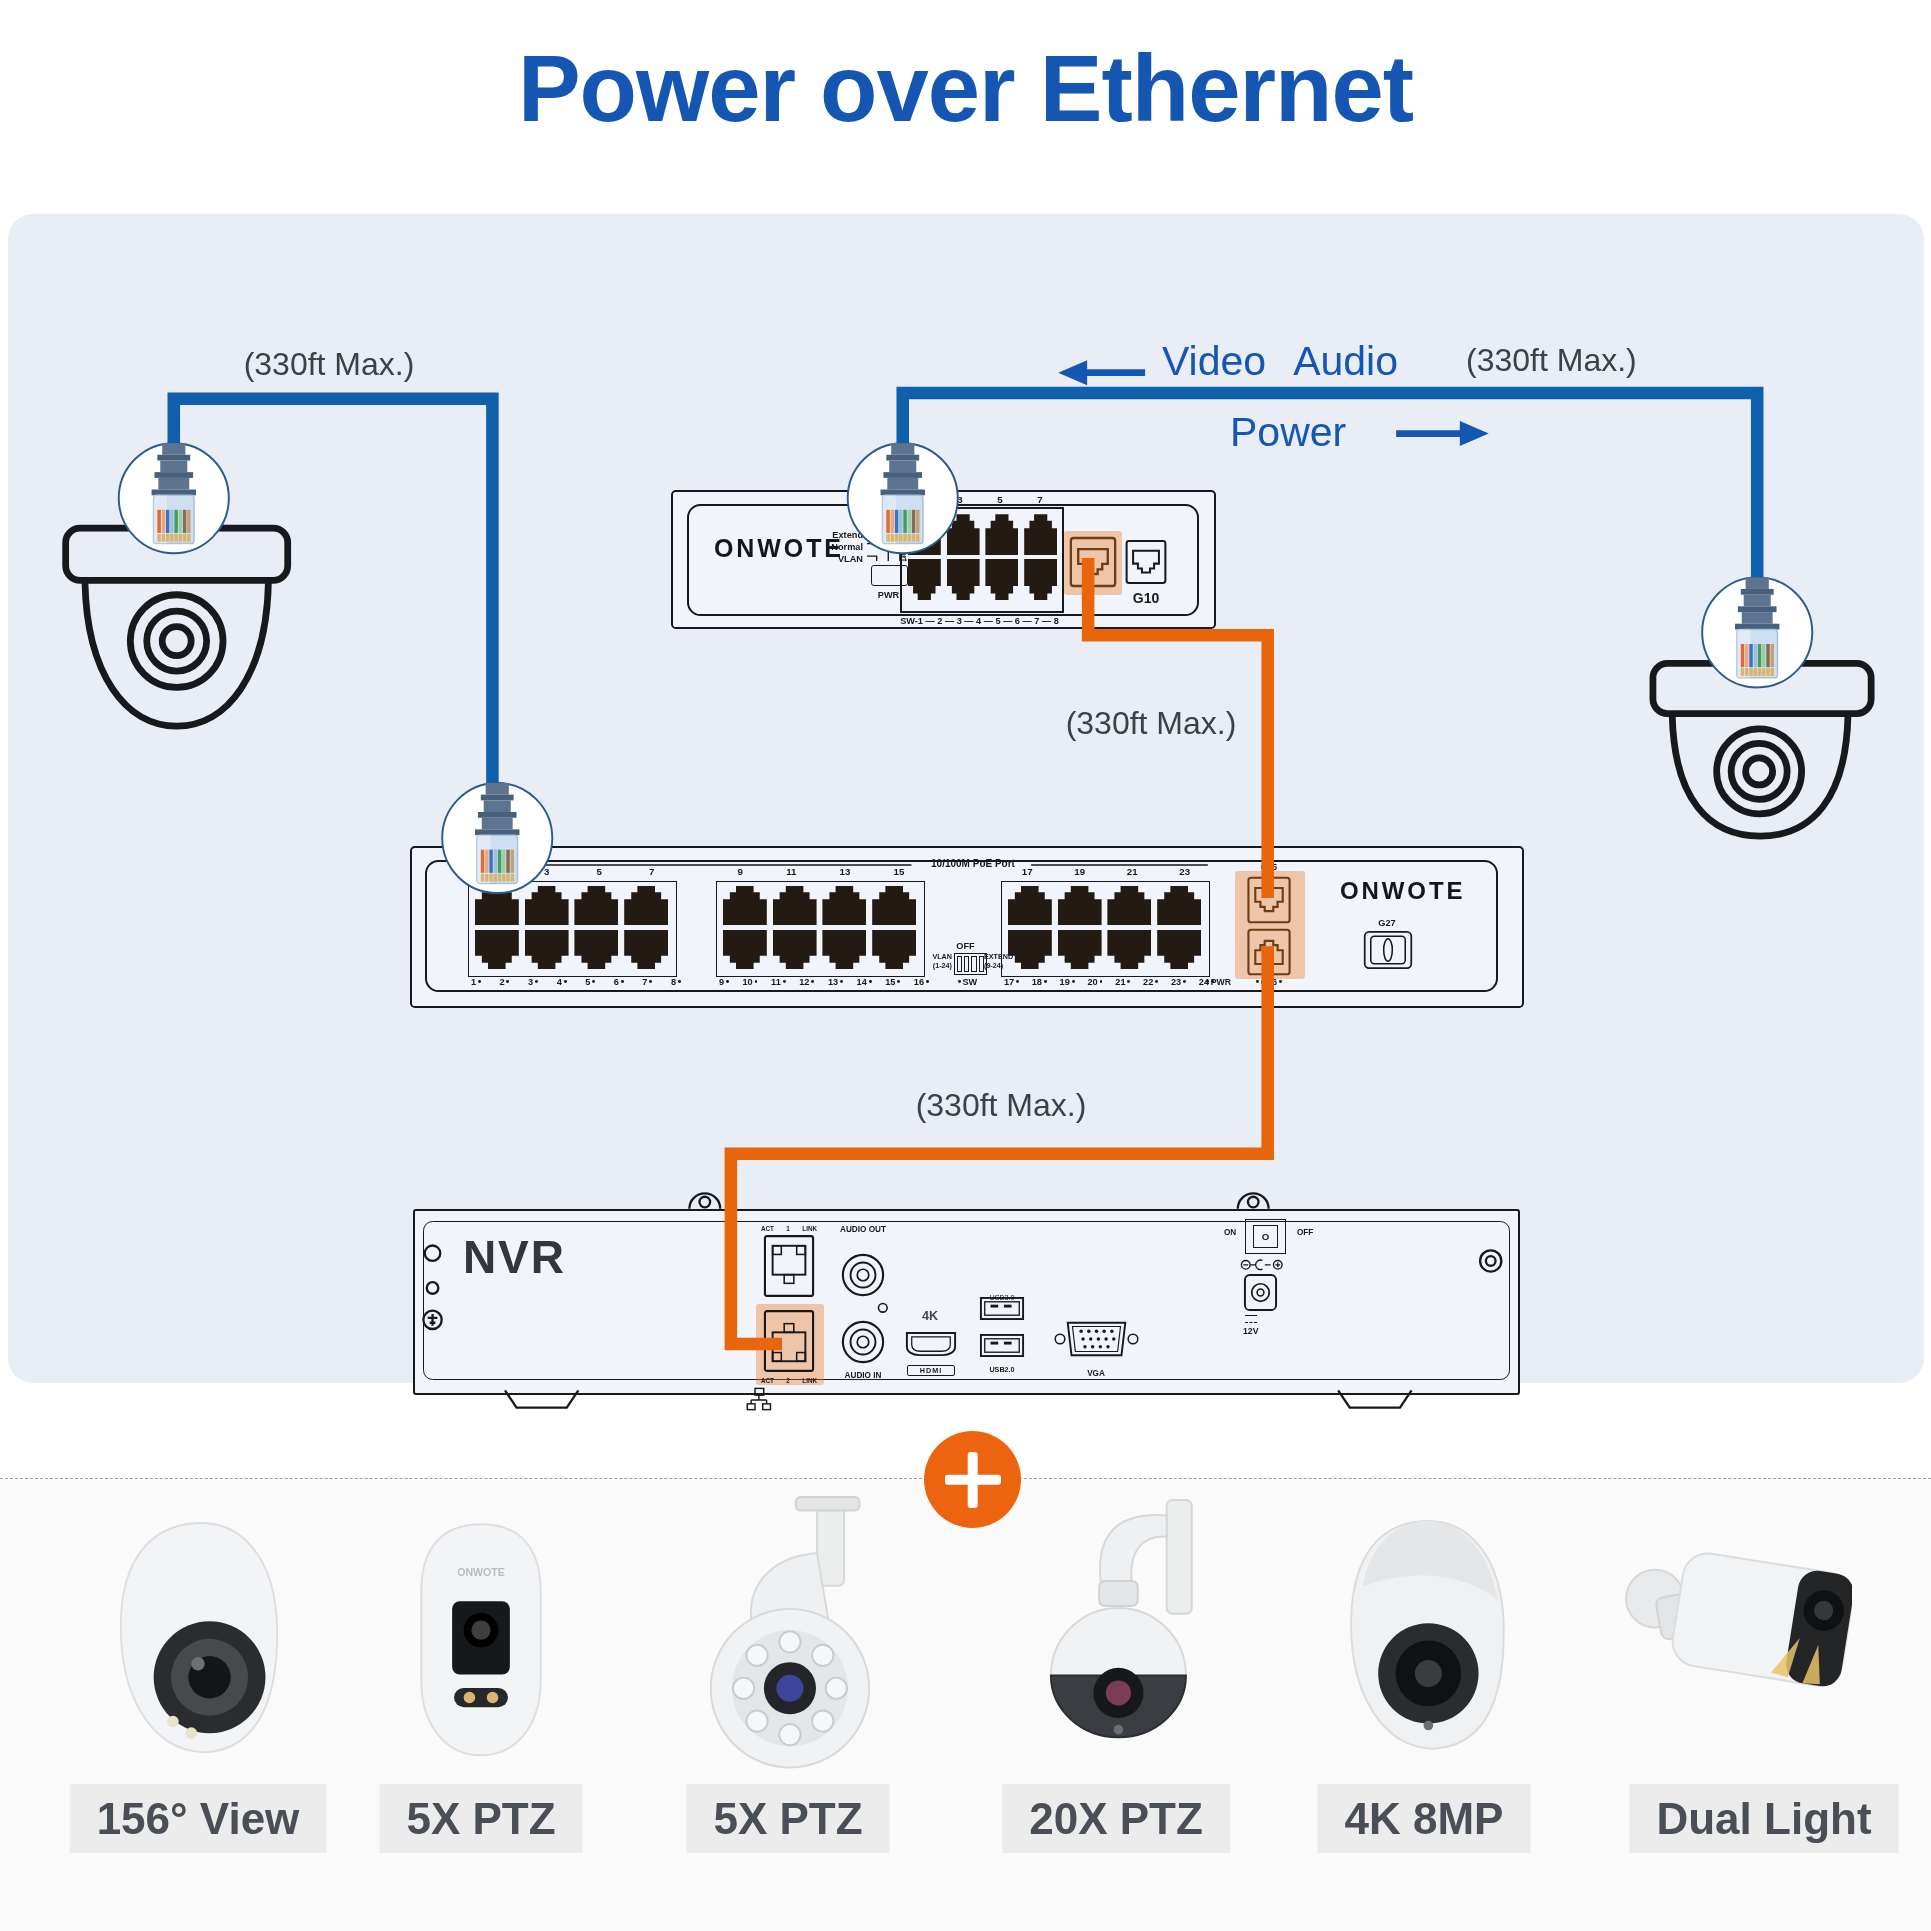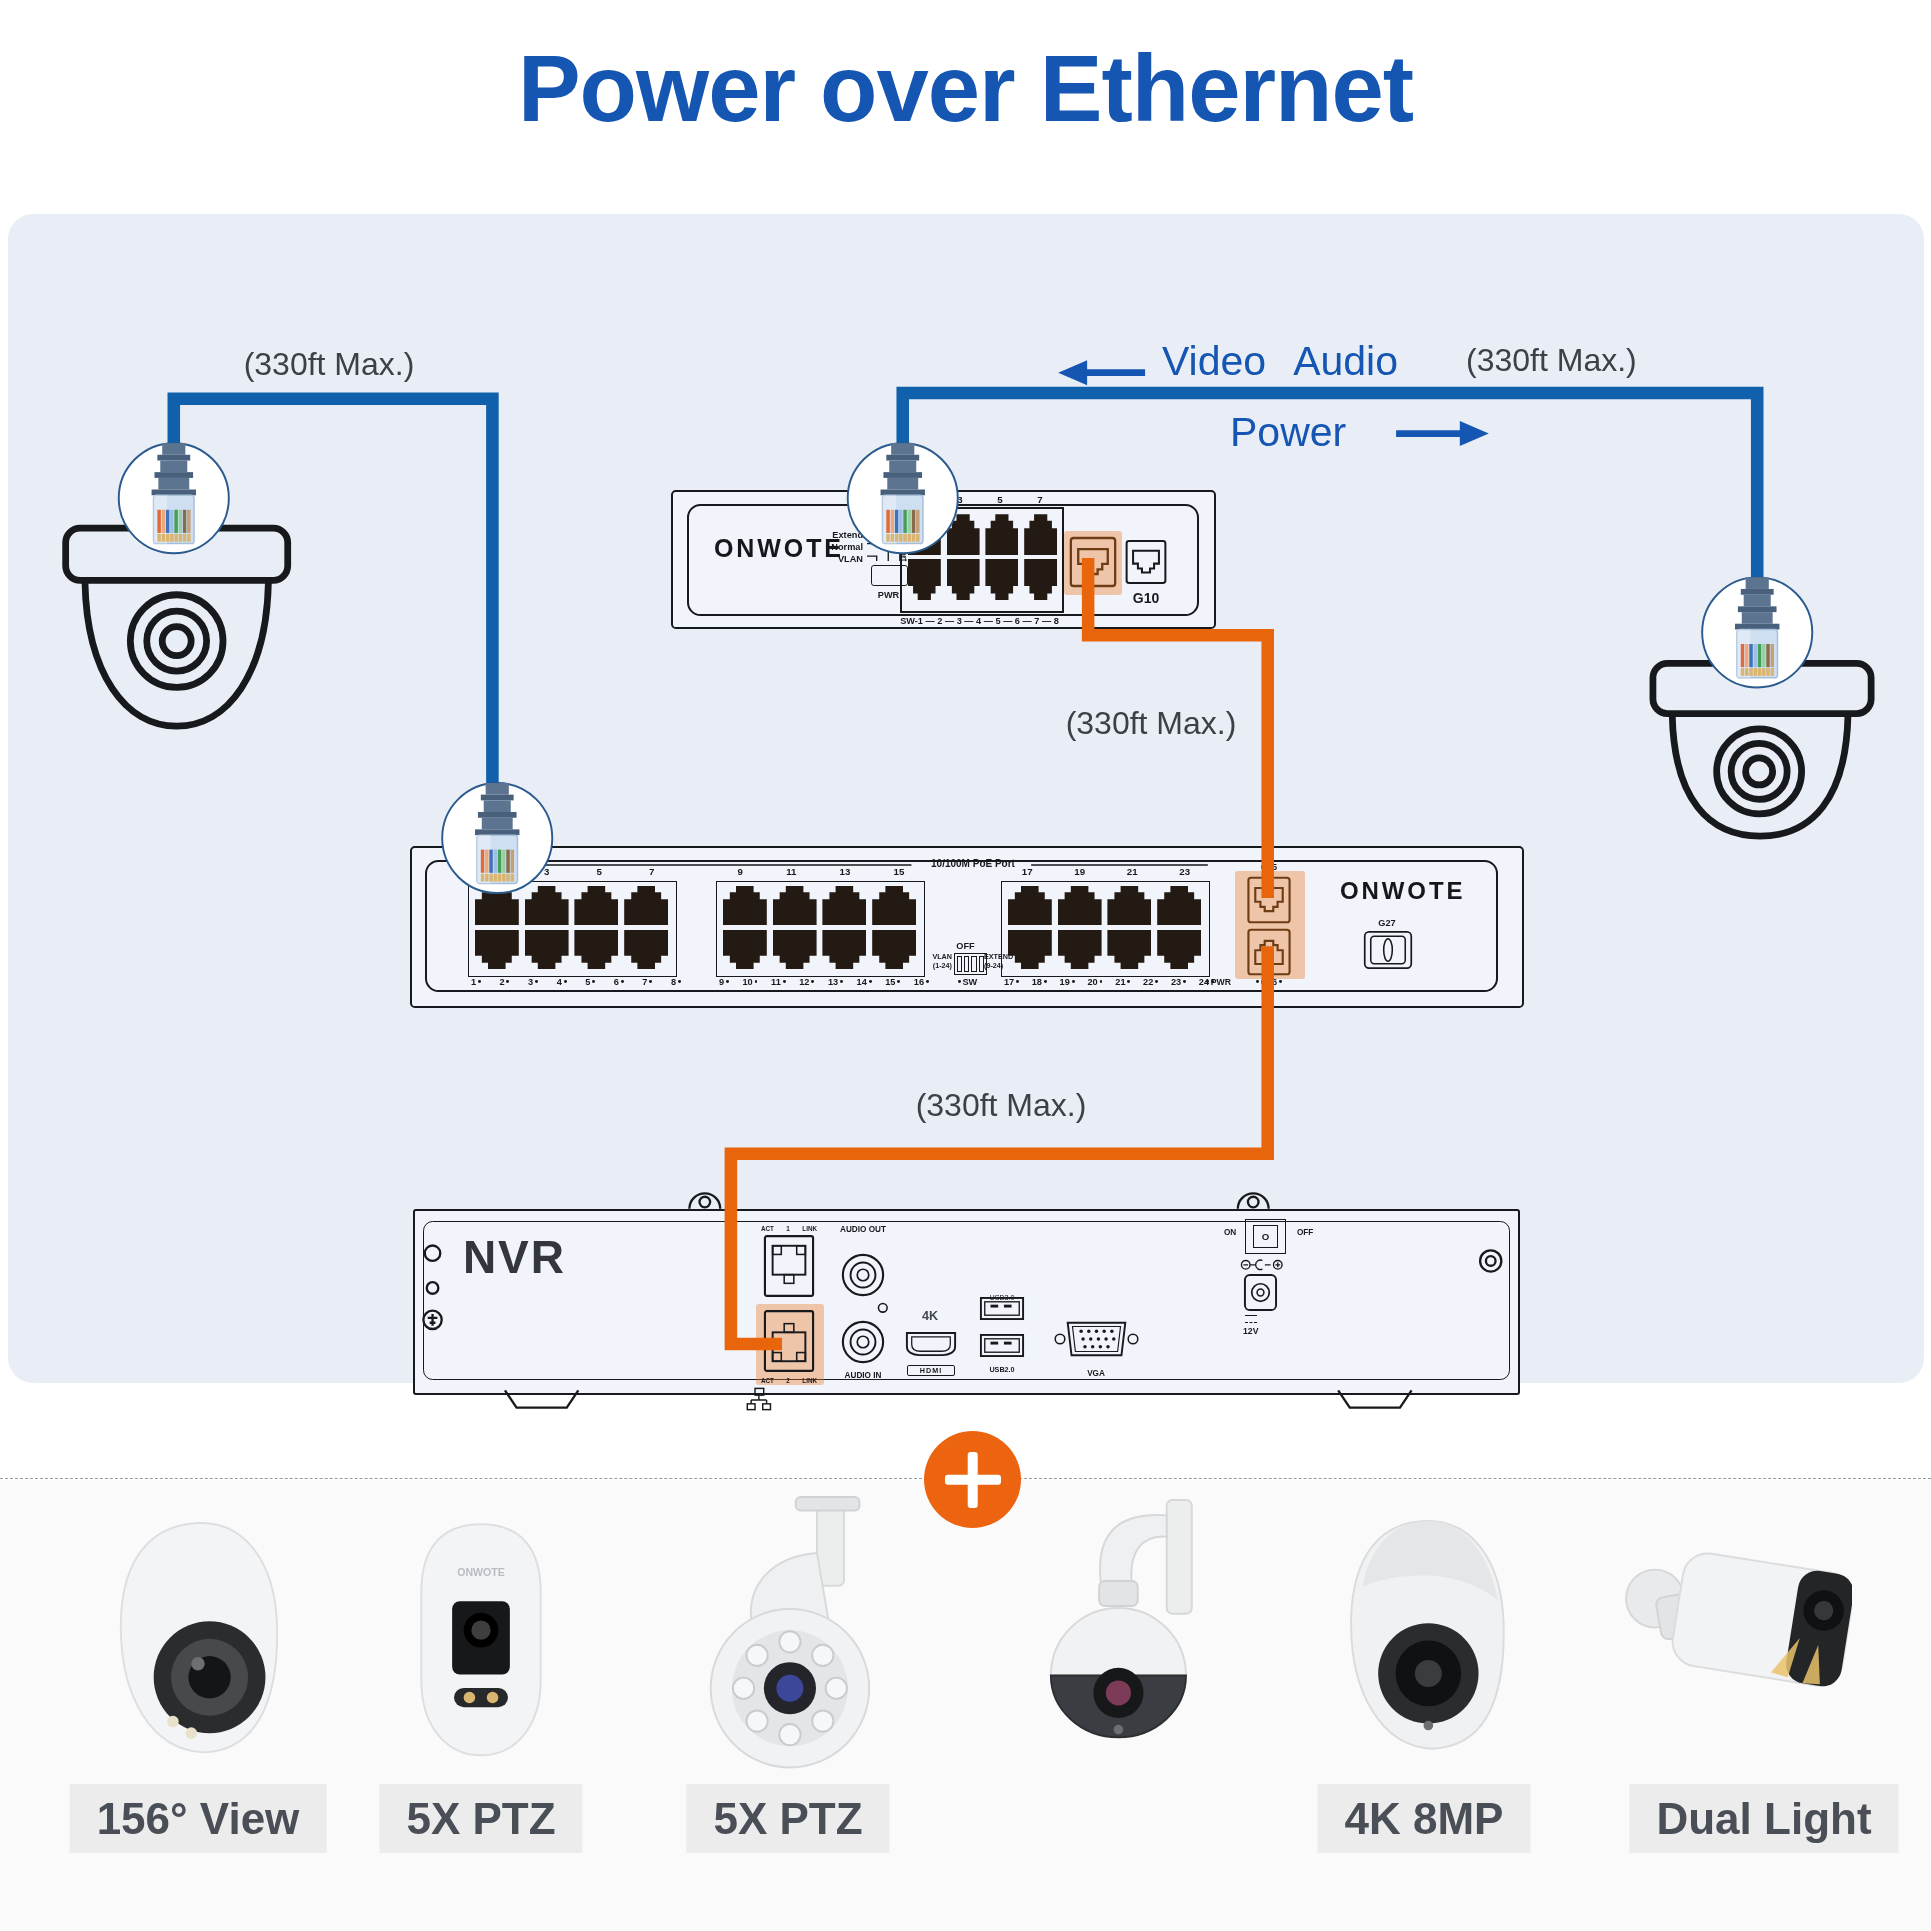--- a/index.html
+++ b/index.html
@@ -521,17 +521,18 @@
       <circle cx="202" cy="98" r="21" fill="#101112"></circle>
         <circle cx="202" cy="98" r="10" fill="#35373a"></circle>
       <path d="M182,130 L158,170 L176,172 Z" fill="#e8c26a" opacity="0.85"></path>
       <path d="M202,134 L192,176 L210,174 Z" fill="#e8c26a" opacity="0.85"></path>
     </g>
   </svg>
 
   <div class="abs badge" style="left:198px;">156° View</div>
   <div class="abs badge" style="left:481px;">5X PTZ</div>
   <div class="abs badge" style="left:788px;">5X PTZ</div>
+  <div class="abs badge" style="left:1116px;">20X PTZ</div>
   <div class="abs badge" style="left:1424px;">4K 8MP</div>
   <div class="abs badge" style="left:1736px;margin-left:28px;">Dual Light</div>
 
 </div>
 
 
 </body></html>

